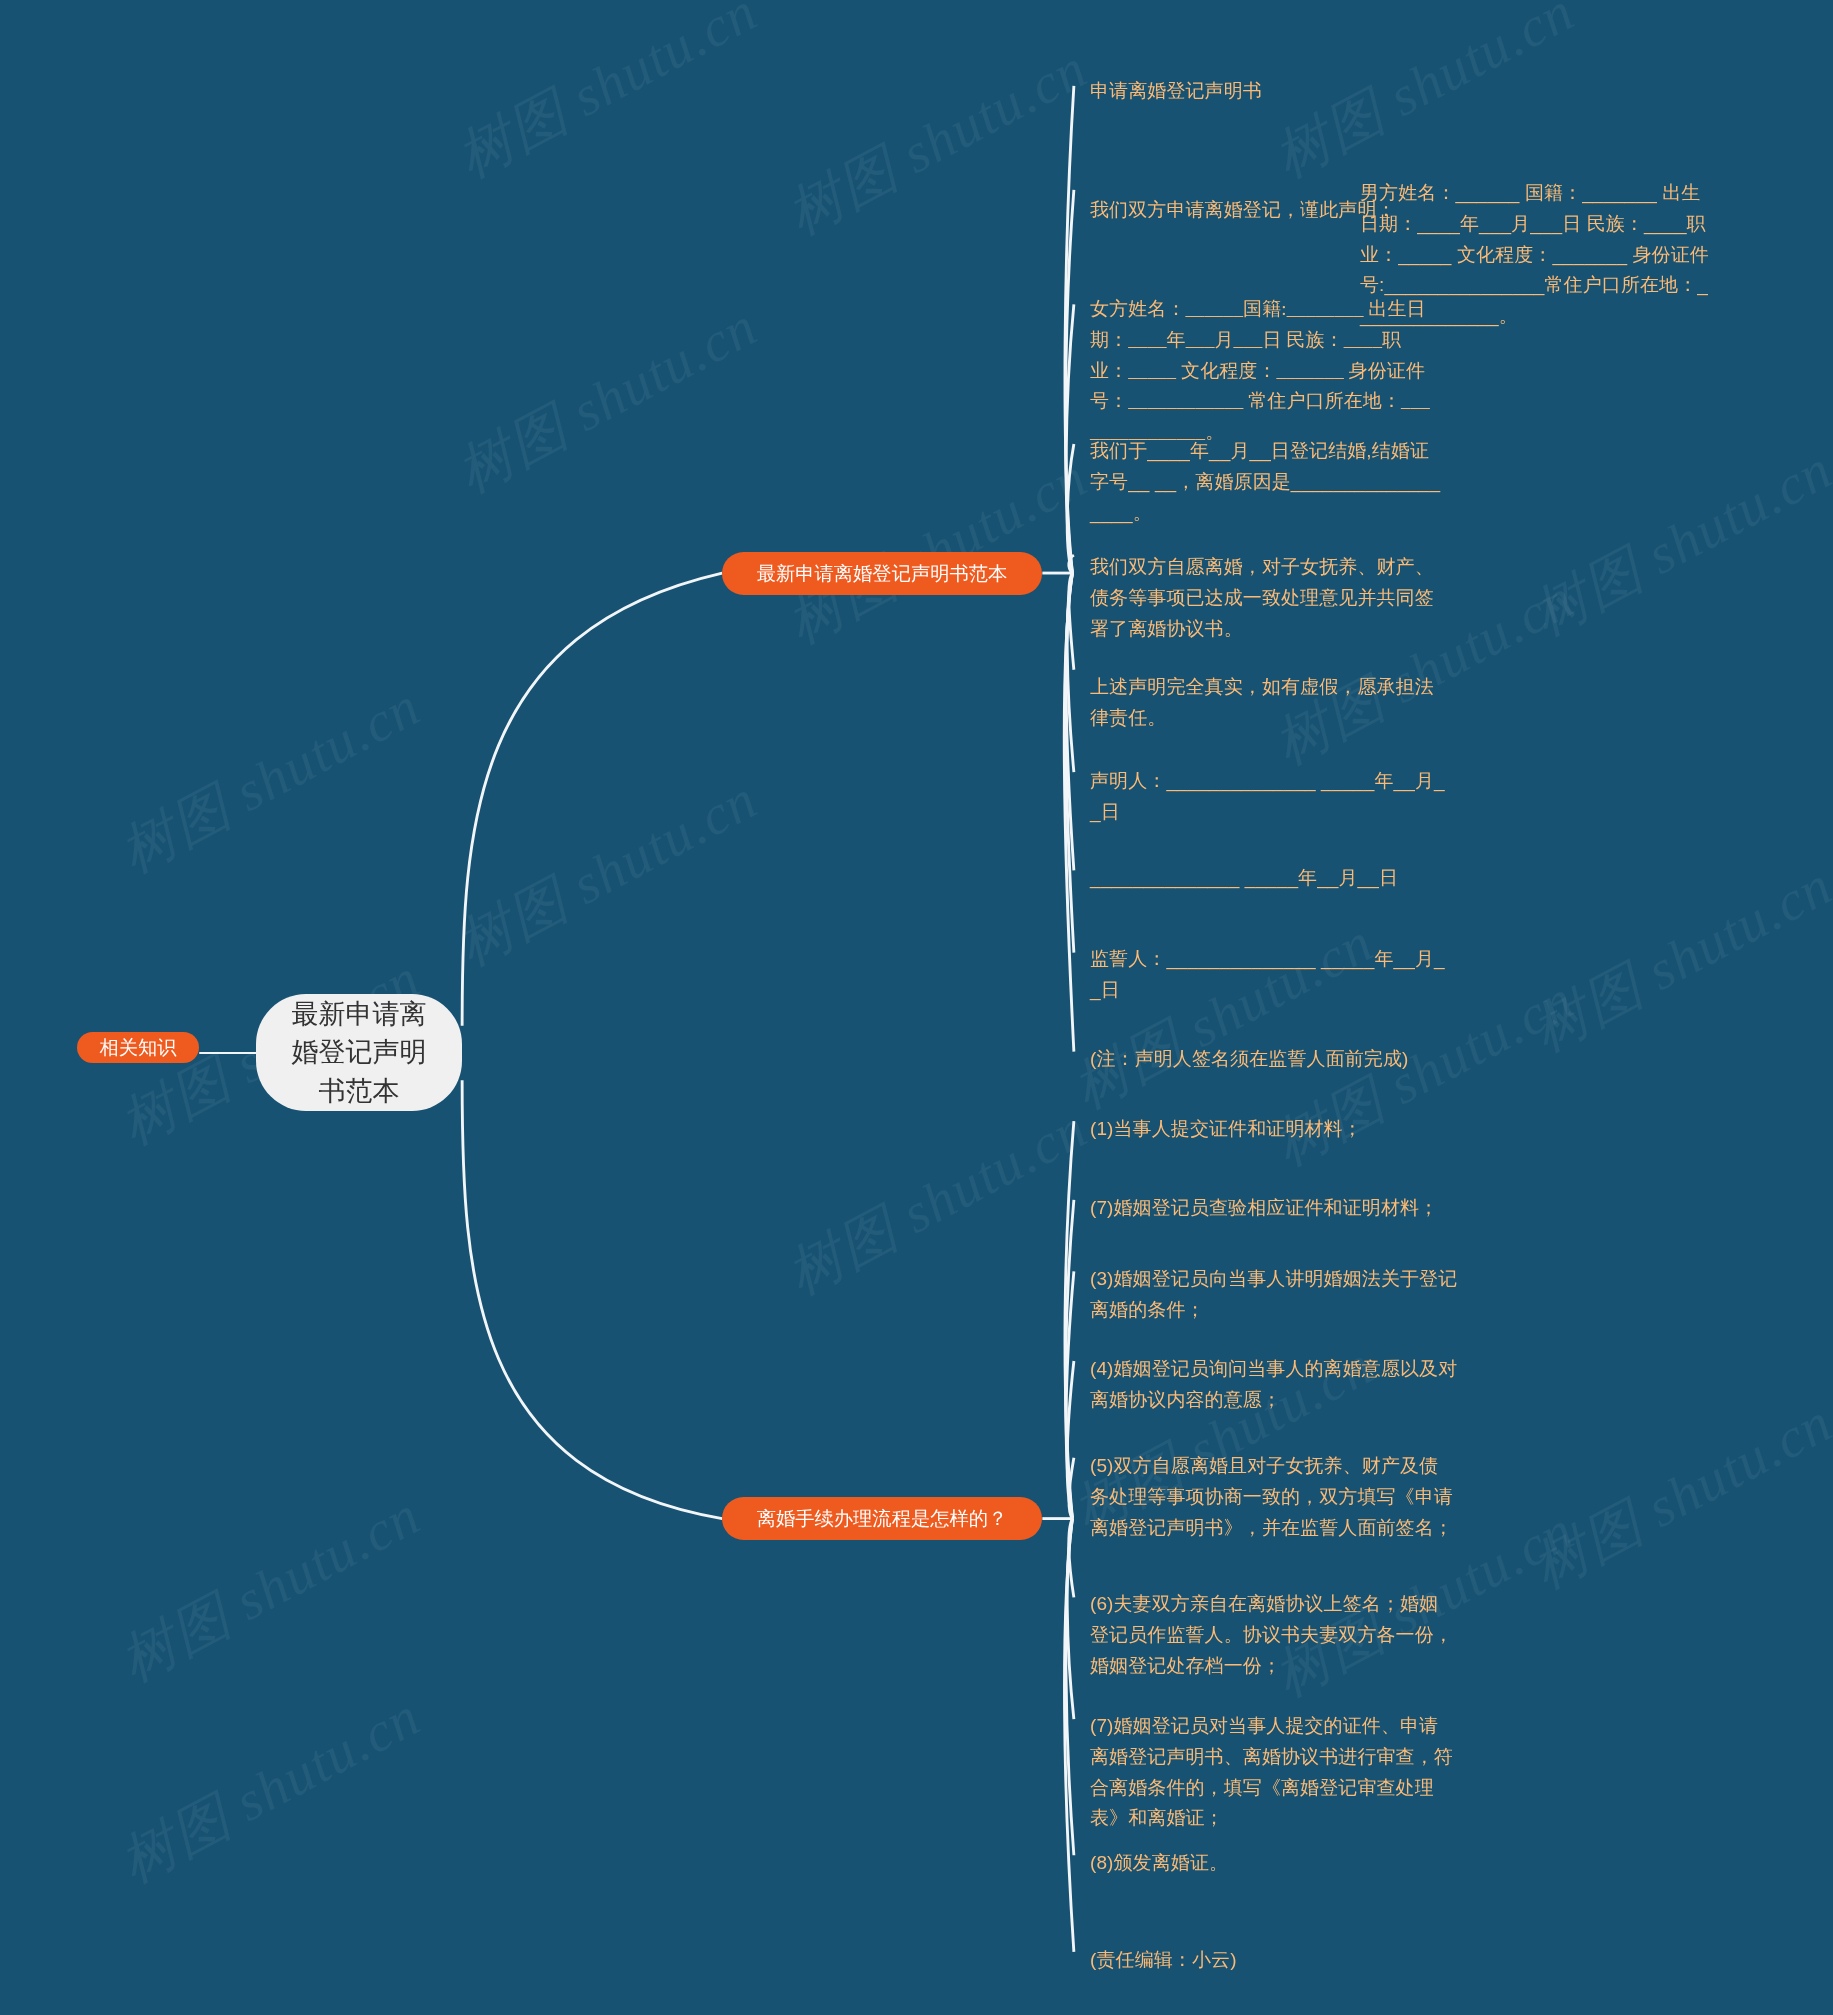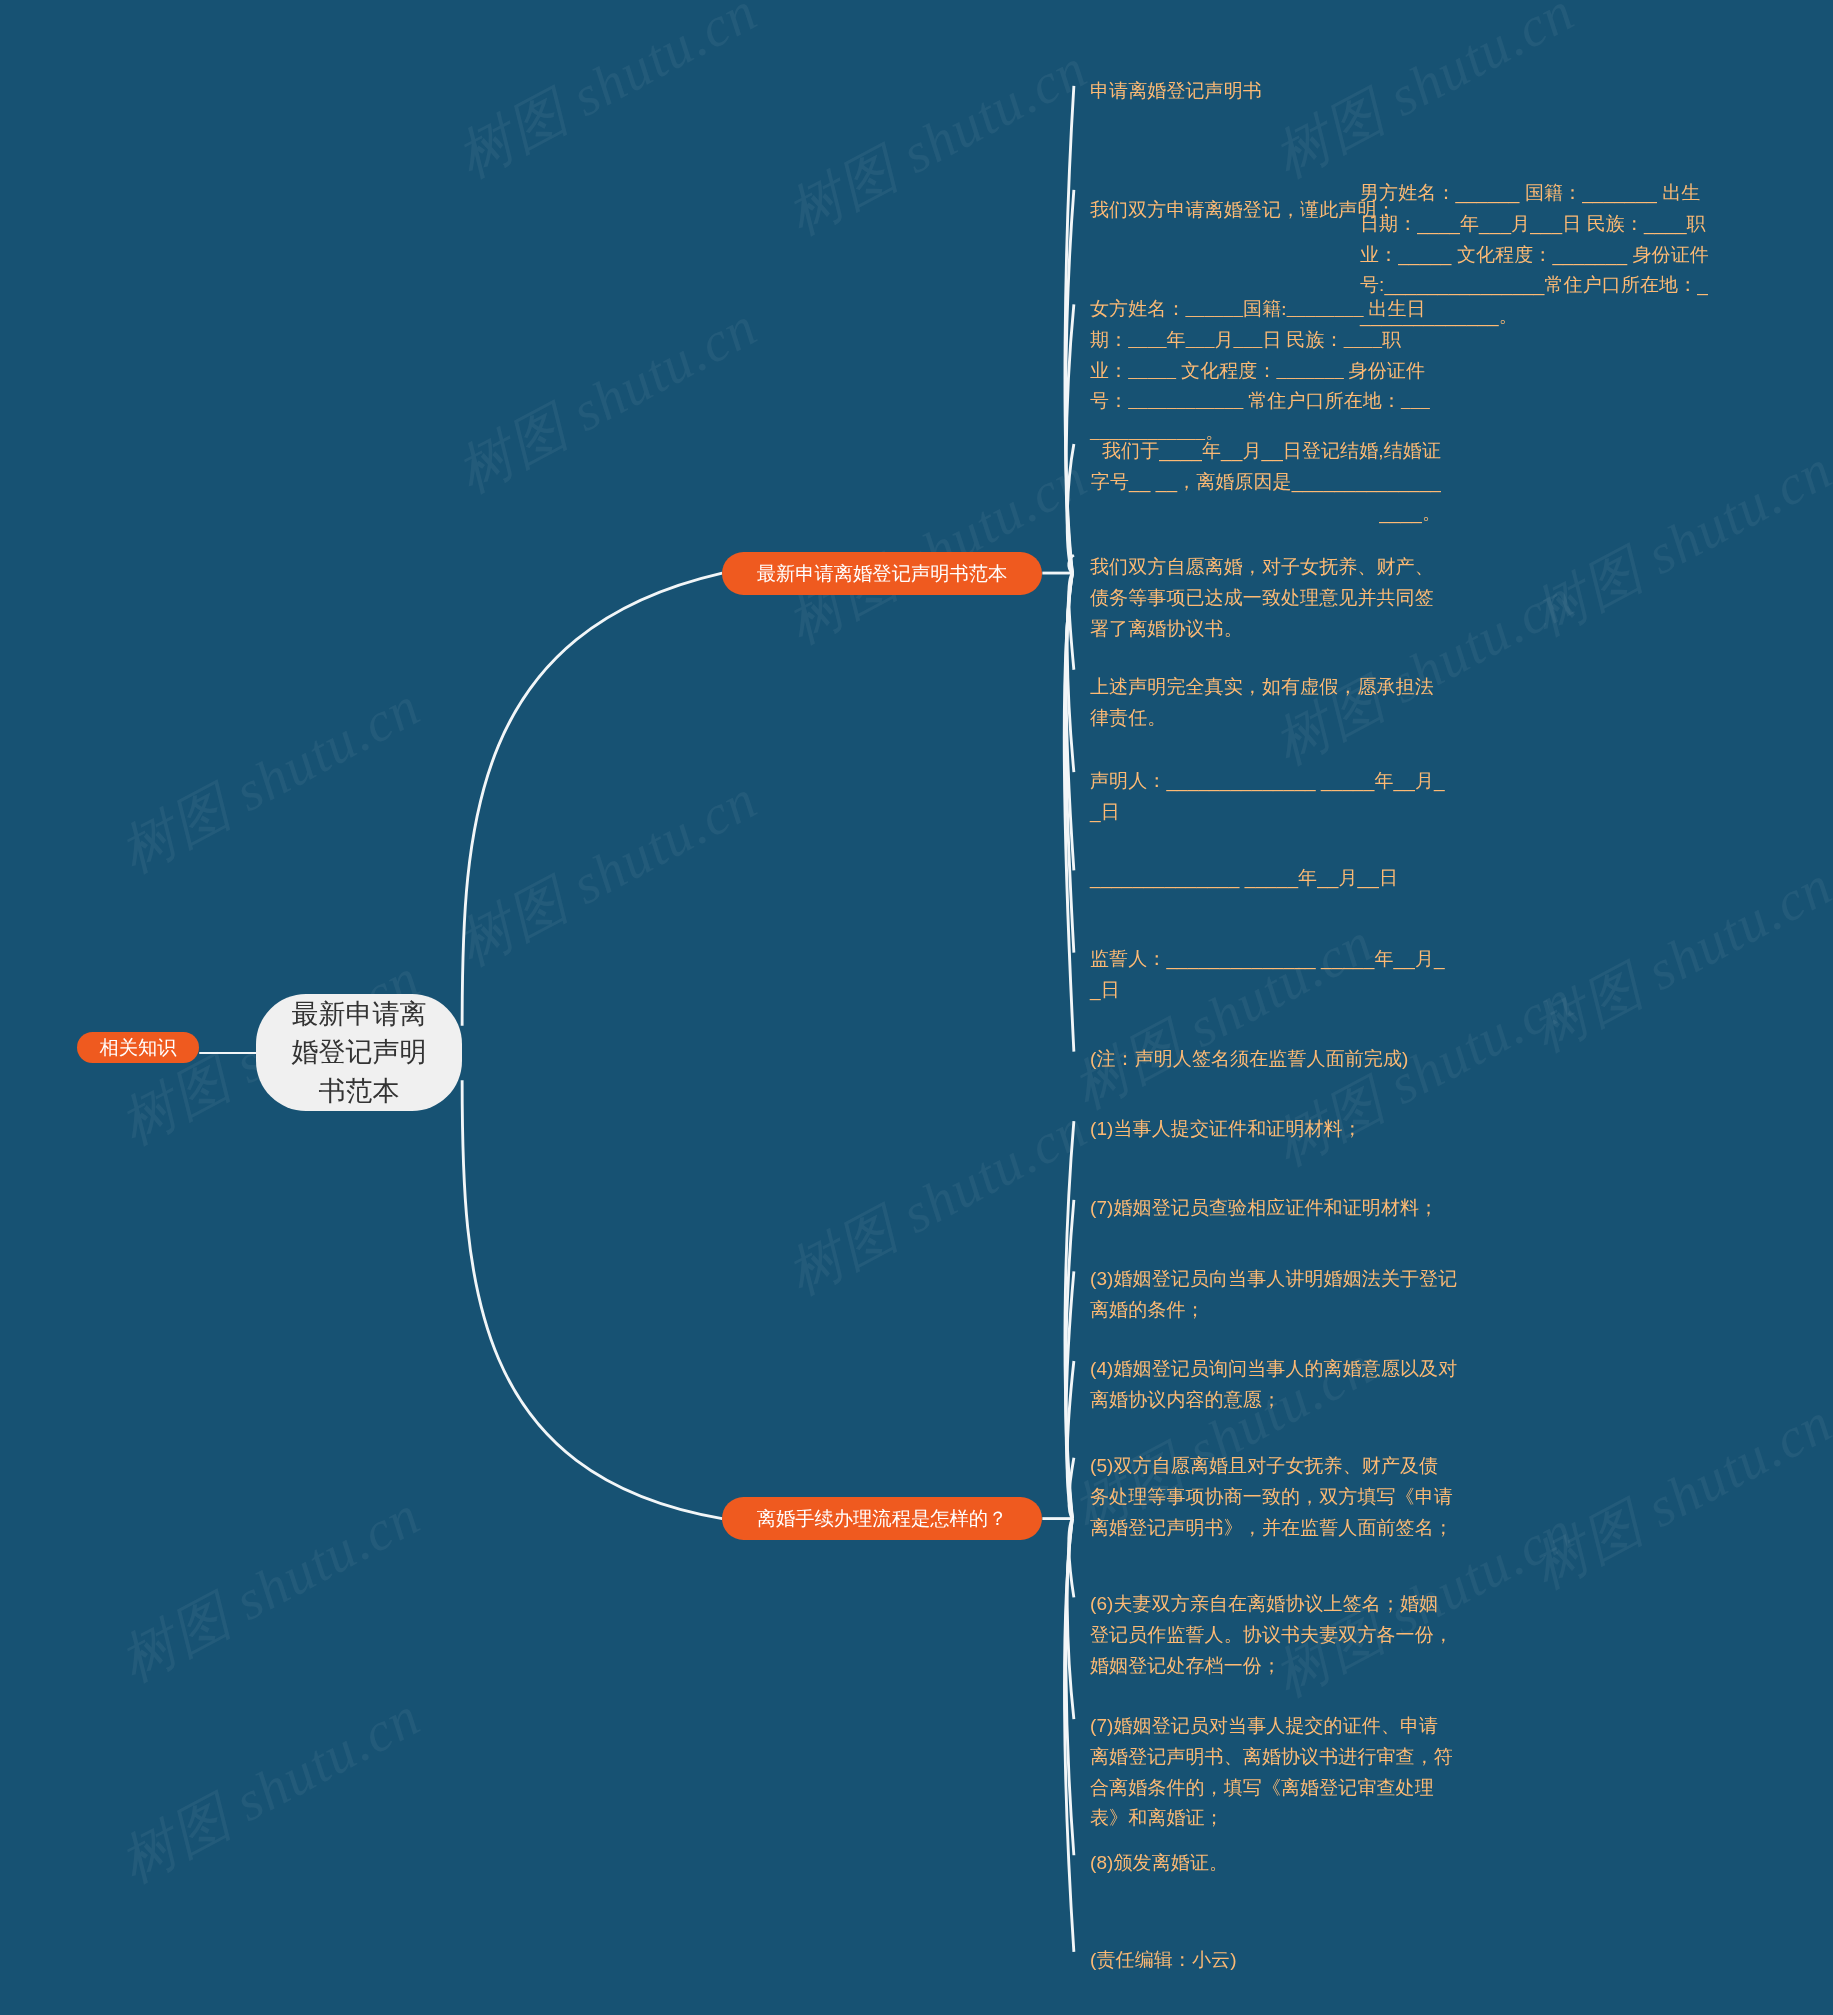--- a/index.html
+++ b/index.html
@@ -163,21 +163,21 @@
 </div>
 
 <div class="node pill" style="left:722px; top:1497px; width:320px; height:43px;">
   <span>离婚手续办理流程是怎样的？</span>
 </div>
 
 <div class="leaf" style="left:1090px; top:76px;  width:401px;">申请离婚登记声明书</div>
 <div class="leaf" style="left:1090px; top:195px;  width:372px;">我们双方申请离婚登记，谨此声明：</div>
 <div class="leaf" style="left:1360px; top:154px;  width:358px;margin-top:24px;">男方姓名：______ 国籍：_______ 出生日期：____年___月___日 民族：____职业：_____ 文化程度：_______ 身份证件号:_______________常住户口所在地：______________。</div>
 <div class="leaf" style="left:1090px; top:294px;  width:347px;font-family:Liberation Serif, serif;">女方姓名：______国籍:________ 出生日期：____年___月___日 民族：____职业：_____ 文化程度：_______ 身份证件号：____________ 常住户口所在地：_______________。</div>
-<div class="leaf" style="left:1090px; top:436px;  width:351px;text-align:right;">我们于____年__月__日登记结婚,结婚证字号__ __，离婚原因是__________________。</div>
+<div class="leaf" style="left:1090px; top:436px;  width:351px;">我们于____年__月__日登记结婚,结婚证字号__ __，离婚原因是__________________。</div>
 <div class="leaf" style="left:1090px; top:552px;  width:358px;">我们双方自愿离婚，对子女抚养、财产、债务等事项已达成一致处理意见并共同签署了离婚协议书。</div>
 <div class="leaf" style="left:1090px; top:672px;  width:358px;">上述声明完全真实，如有虚假，愿承担法律责任。</div>
 <div class="leaf" style="left:1090px; top:766px; width:358px;">声明人：______________ _____年__月__日</div>
 <div class="leaf" style="left:1090px; top:863px; width:358px;">______________ _____年__月__日</div>
 <div class="leaf" style="left:1090px; top:944px; width:358px;">监誓人：______________ _____年__月__日</div>
 <div class="leaf" style="left:1090px; top:1044px; width:387px;">(注：声明人签名须在监誓人面前完成)</div>
 
 <div class="leaf" style="left:1090px; top:1114px; width:387px;">(1)当事人提交证件和证明材料；</div>
 <div class="leaf" style="left:1090px; top:1193px; width:387px;">(7)婚姻登记员查验相应证件和证明材料；</div>
 <div class="leaf" style="left:1090px; top:1264px; width:372px;">(3)婚姻登记员向当事人讲明婚姻法关于登记离婚的条件；</div>

